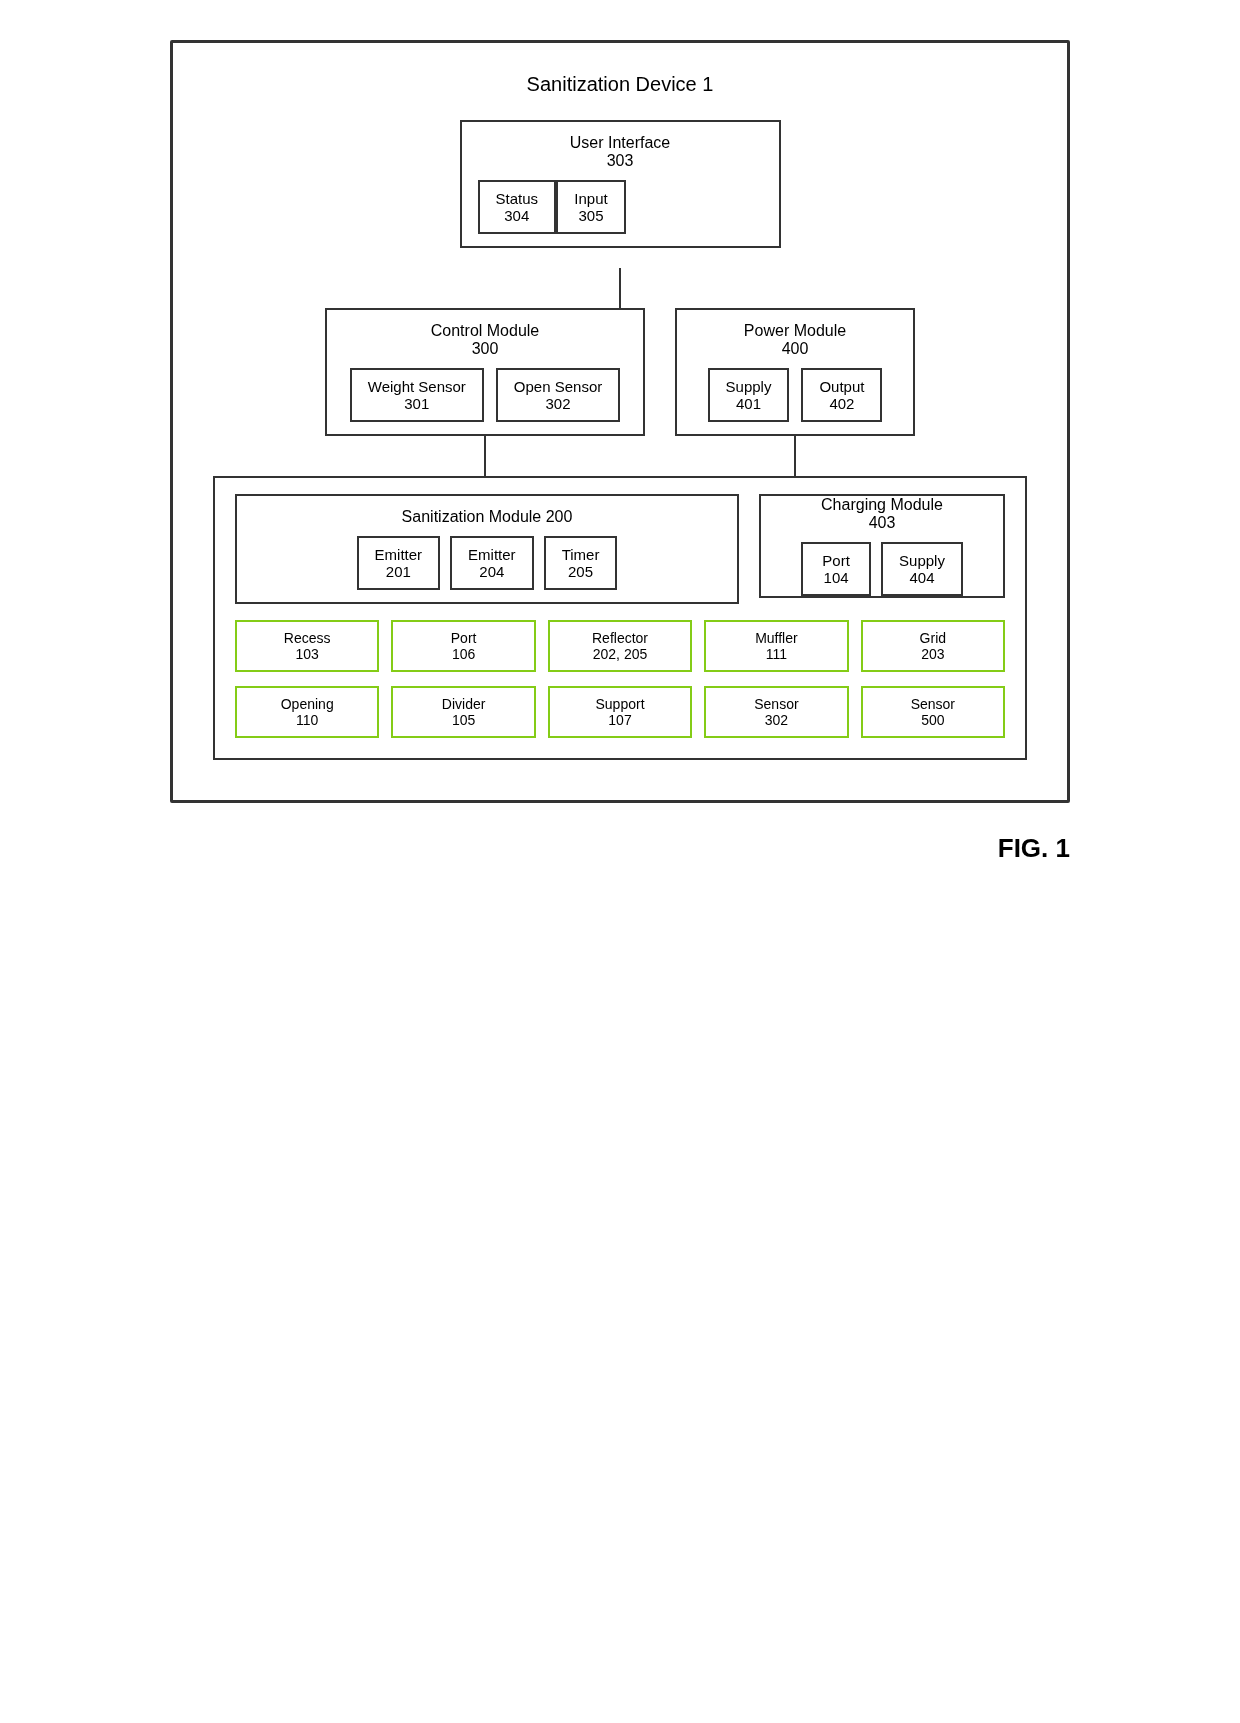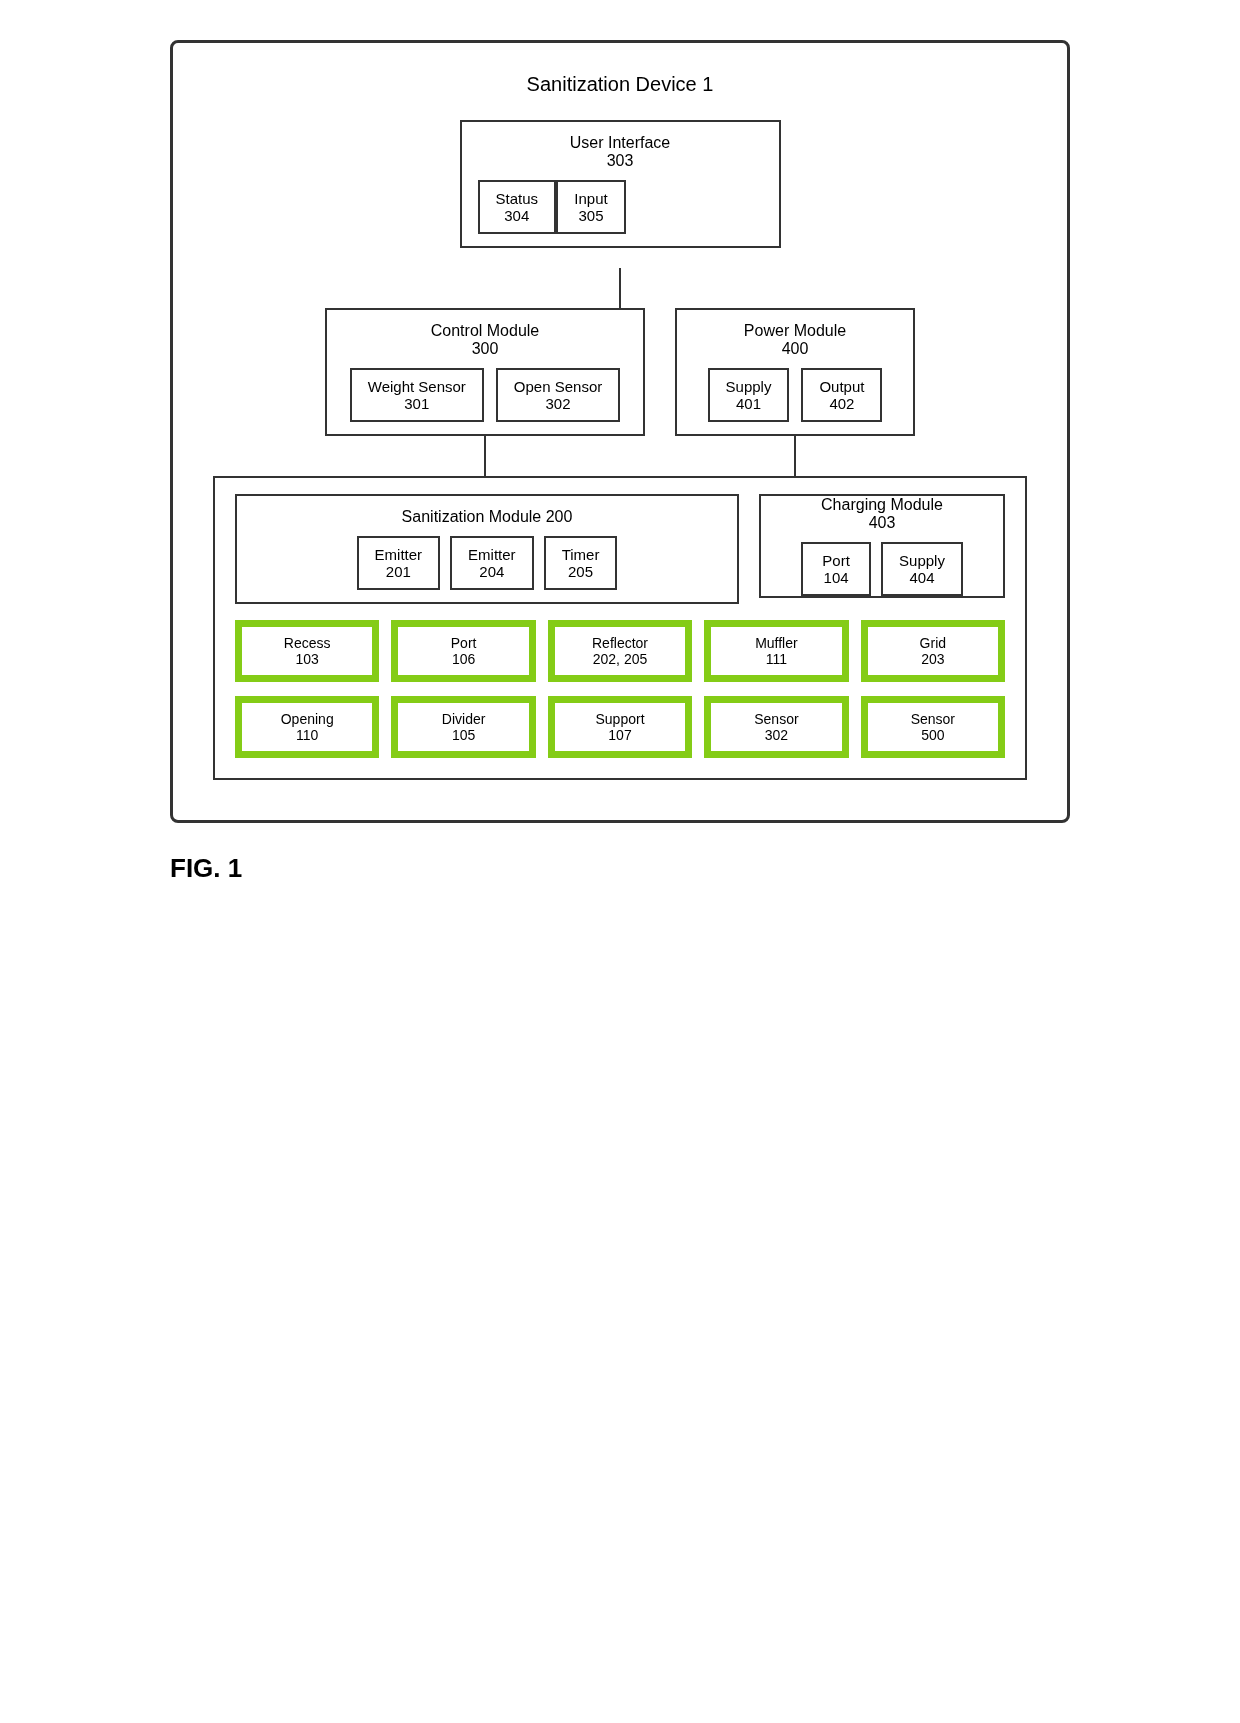--- a/index.html
+++ b/index.html
@@ -11,21 +11,21 @@
       align-items: flex-start;
       padding: 20px;
       min-height: 1723px;
     }
     .page {
       width: 900px;
       background: #fff;
     }
     .outer-border {
       border: 3px solid #333;
-      border-radius: 8px;
+      border-radius: 2px;
       padding: 30px 40px 40px 40px;
       margin: 20px 0;
       position: relative;
     }
     .diagram-title {
       text-align: center;
       font-size: 20px;
       margin-bottom: 24px;
       font-weight: normal;
     }
@@ -114,21 +114,21 @@
     .enclosure-bottom-rows {
       display: flex;
       flex-direction: column;
       gap: 14px;
     }
     .enc-row {
       display: flex;
       gap: 12px;
     }
     .enc-box {
-      border: 7px solid #84cc16;
+      border: 2px solid #84cc16;
       padding: 8px 10px;
       text-align: center;
       font-size: 14px;
       flex: 1;
     }
     
     .connector-area {
       display: flex;
       justify-content: center;
       height: 40px;
@@ -151,21 +151,21 @@
       justify-content: center;
     }
     .two-col-connector .col-control {
       width: 320px;
     }
     .two-col-connector .col-power {
       width: 240px;
     }
     
     .fig-label {
-      text-align: left;
+      text-align: right;
       font-size: 26px;
       font-weight: bold;
       margin-top: 30px;
       font-family: Arial, sans-serif;
     }
   </style>
 </head>
 <body>
 
 <div class="page">

